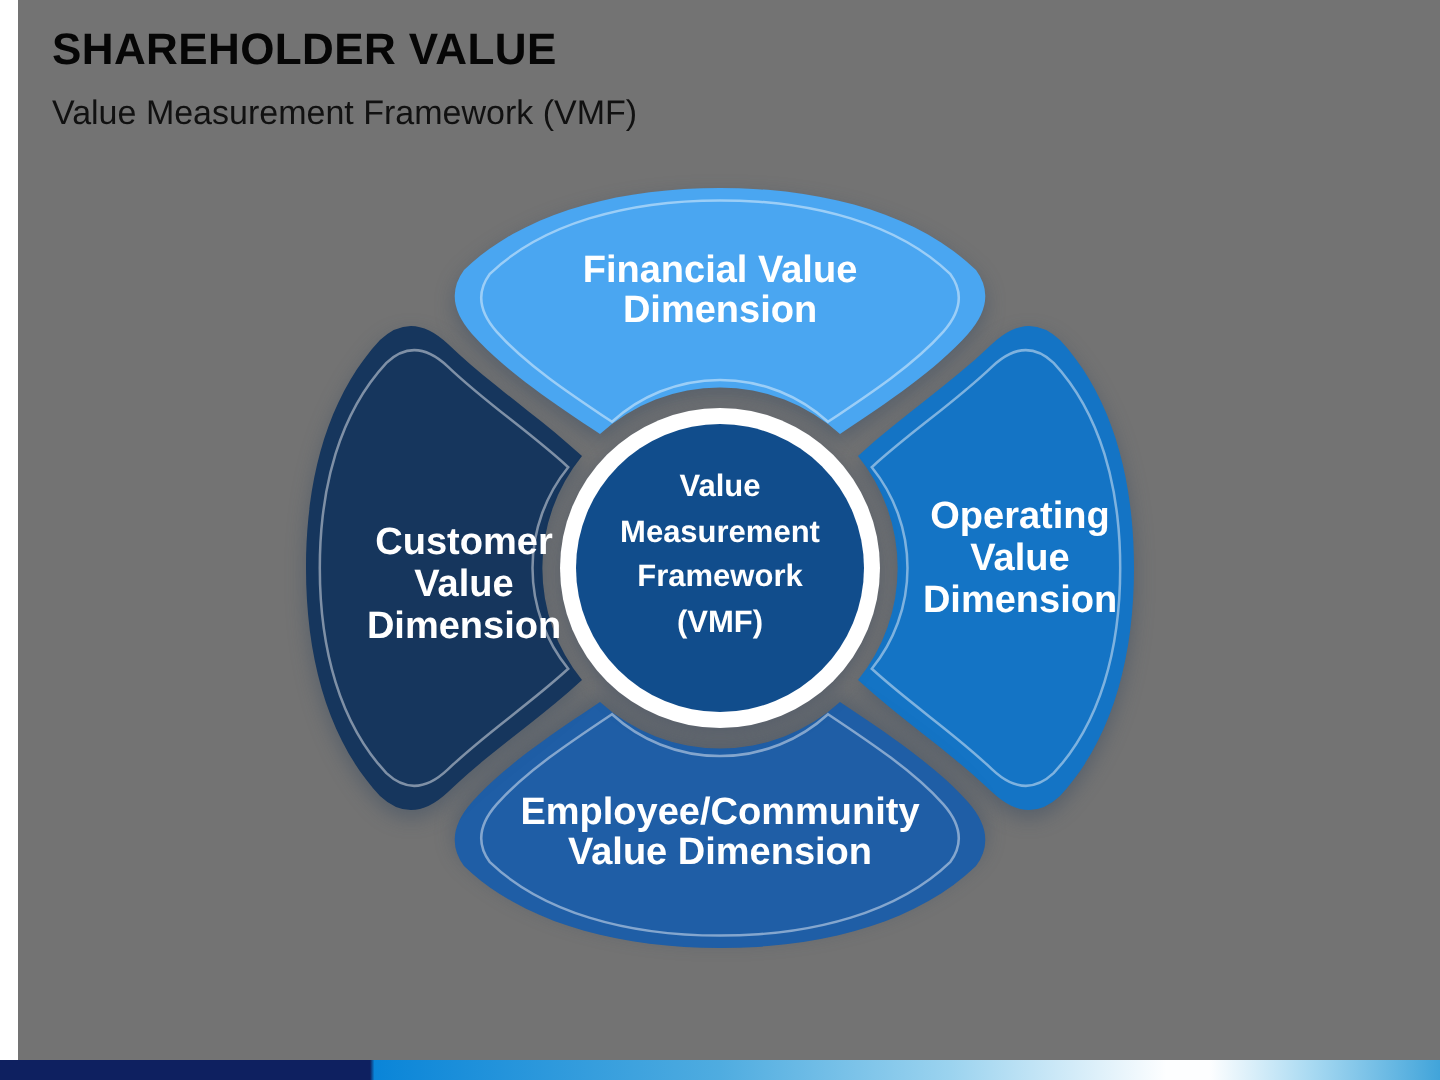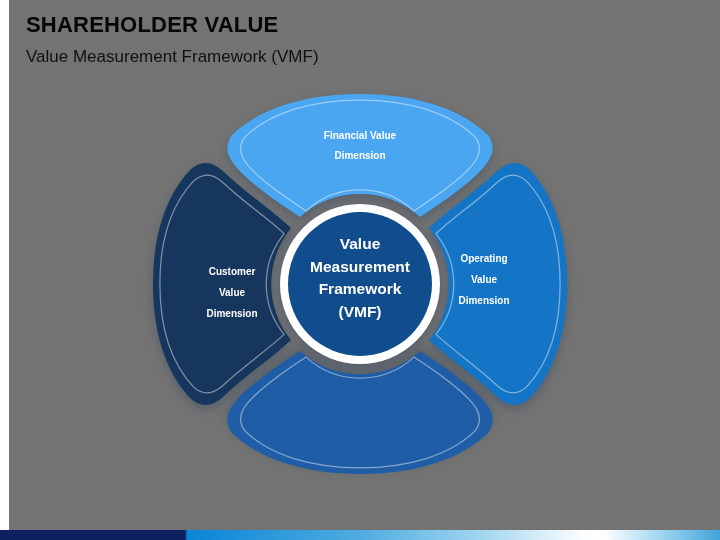--- a/index.html
+++ b/index.html
@@ -44,27 +44,27 @@
     fill: none;
     stroke: rgba(255, 255, 255, 0.45);
     stroke-width: 1.4px;
   }
   .ring { filter: drop-shadow(0px 3px 5px rgba(40, 62, 92, 0.42)); }
 
   .lbl {
     position: absolute;
     color: #ffffff;
     font-weight: 700;
-    font-size: 10px;
+    font-size: 19px;
     line-height: 21px;
     text-align: center;
     white-space: pre-line;
   }
   .lbl-financial { left: 250px; top: 126px; width: 220px; line-height: 20px; }
-  .lbl-operating { left: 422px; top: 248px; width: 124px; }
+  .lbl-operating { left: 448px; top: 248px; width: 124px; }
   .lbl-customer  { left: 170px; top: 261px; width: 124px; }
   .lbl-employee  { left: 248px; top: 397px; width: 224px; line-height: 20px; }
   .lbl-center {
     left: 282px; top: 233px; width: 156px;
     font-size: 15.5px; line-height: 22.5px;
   }
 
   .footer-bar {
     position: absolute;
     left: 0; bottom: 0;
@@ -119,20 +119,22 @@
 
     <circle class="ring" cx="360" cy="284" r="80" fill="#ffffff"></circle>
     <circle cx="360" cy="284" r="72" fill="#114d8c"></circle>
   </svg>
 
   <div class="lbl lbl-financial">Financial Value
 Dimension</div>
   <div class="lbl lbl-operating">Operating
 Value
 Dimension</div>
+  <div class="lbl lbl-employee">Employee/Community
+Value Dimension</div>
   <div class="lbl lbl-customer">Customer
 Value
 Dimension</div>
   <div class="lbl lbl-center">Value
 Measurement
 Framework
 (VMF)</div>
 
   <div class="footer-bar"></div>
 

